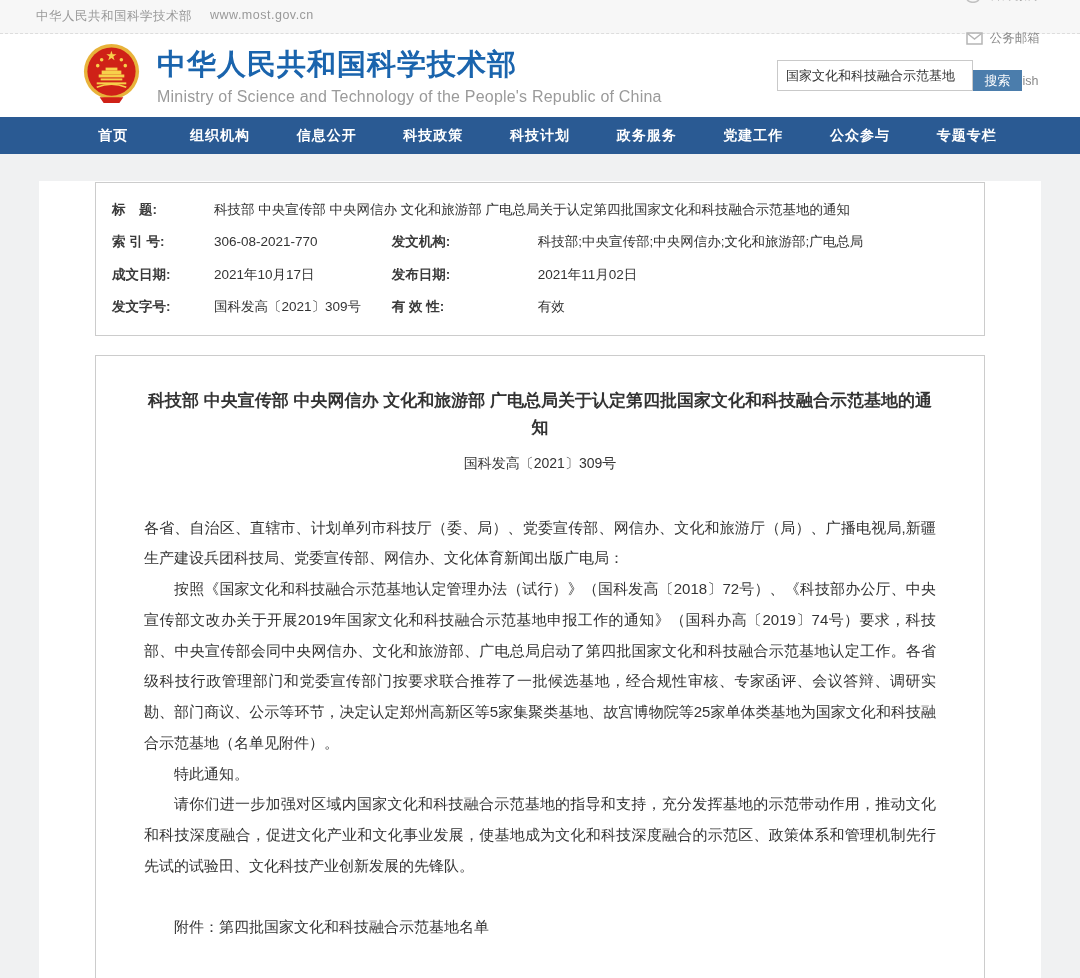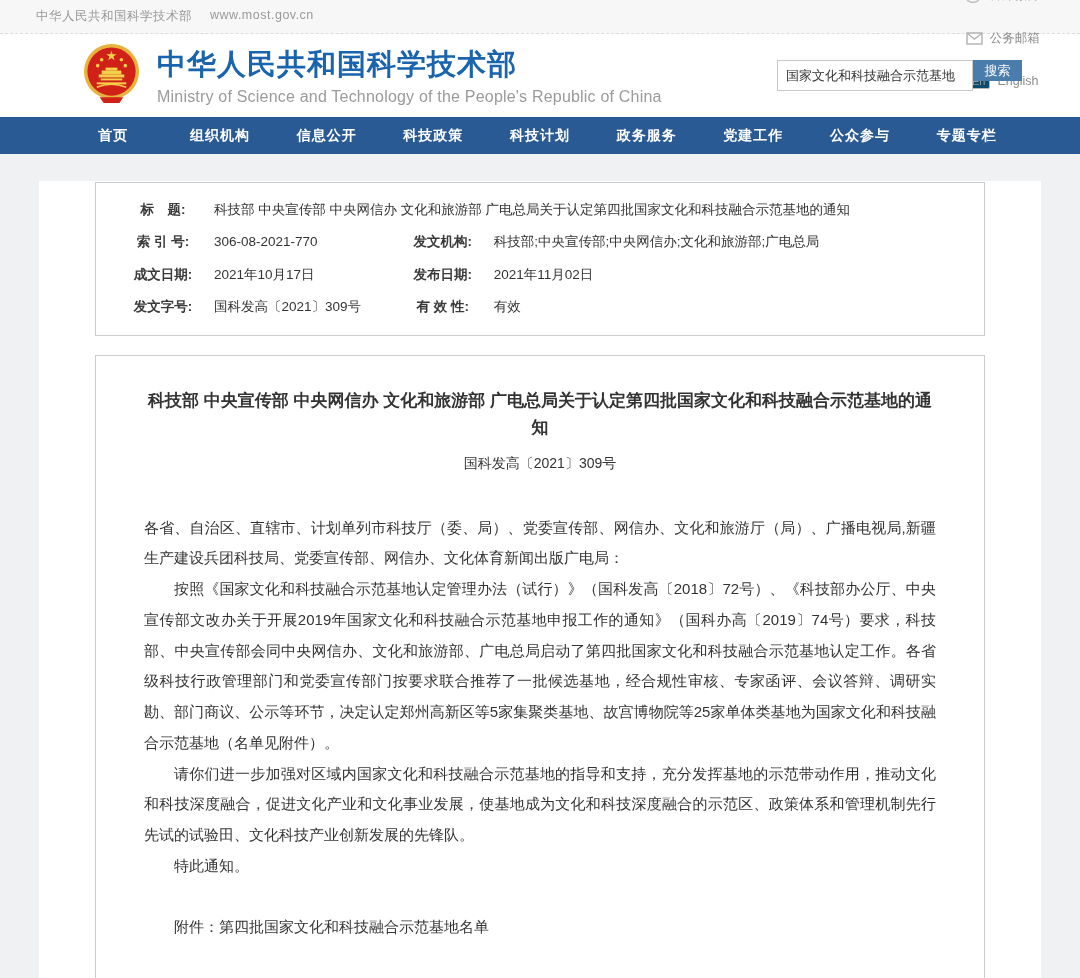--- a/index.html
+++ b/index.html
@@ -15,41 +15,41 @@
   .toplink svg { display:block; }
   .en-badge { display:inline-block; border:1px solid #bbb; color:#9a9a9a; font-size:11px;
     padding:1px 4px; border-radius:2px; background:#0c4a6e; }
 
   
   .header { height:83px; background:#fff; display:flex; align-items:center;
     justify-content:space-between; padding:0 58px 0 80px; }
   .brand { display:flex; align-items:center; gap:14px; }
   .brand-text .cn { font-size:29px; font-weight:bold; color:#1a64ad; letter-spacing:1px; }
   .brand-text .en { font-size:16px; color:#9a9a9a; margin-top:3px; letter-spacing:.2px; }
-  .searchbox { display:flex; align-items:flex-start; }
+  .searchbox { display:flex; align-items:flex-end; }
   .searchbox input { width:196px; height:31px; border:1px solid #c9c9c9; background:#fff;
     padding:0 8px; font-size:13px; color:#333; outline:none;
     font-family:"Liberation Sans","DejaVu Sans",sans-serif; }
   .searchbox button { width:49px; height:21px; border:none; background:#4b7dac; color:#fff;
     font-size:13px; cursor:pointer; font-family:"Liberation Sans","DejaVu Sans",sans-serif; }
 
   
   .nav { height:37px; background:#2a5a93; display:flex; align-items:center; padding:0 60px; }
   .nav-item { flex:1; text-align:center; color:#fff; font-size:14px; font-weight:600;
     letter-spacing:1px; cursor:pointer; }
 
   
   .page { background:#f0f1f2; padding-top:27px; height:824px; }
   .container { width:1002px; margin:0 auto; background:#fff; height:100%; padding:1px 0; }
 
   .meta-box { width:890px; margin:0 auto; border:1px solid #ccc; background:#fff; padding:11px 0 12px; }
   .meta-row { display:flex; padding:3px 16px; }
   .meta-cell { flex:1; display:flex; align-items:baseline; }
-  .meta-cell.wide { flex:2.06; }
-  .meta-label { width:102px; flex-shrink:0; font-weight:bold; color:#3a3a3a; font-size:13.5px; line-height:1.95;text-align:center; }
+  .meta-cell.wide { flex:2.06;gap:44px; }
+  .meta-label { width:102px; flex-shrink:0; font-weight:bold; color:#3a3a3a; font-size:13.5px; line-height:1.95; }
   .meta-value { color:#333; font-size:13.5px; line-height:1.95; }
 
   .doc-box { width:890px; margin:19px auto 0; border:1px solid #ccc; background:#fff;
     padding:31px 48px 60px; min-height:640px; }
   .doc-title { text-align:center; font-size:17px; font-weight:bold; color:#333; line-height:1.6; }
   .doc-number { text-align:center; font-size:14px; color:#333; margin-top:13px; }
   .doc-body { margin-top:40px; }
   .doc-body p { font-size:15px; color:#333; line-height:2.05; text-align:justify; text-indent:2em; }
   .doc-body p.no-indent { text-indent:0; }
   .attachment { margin-top:30px; }
@@ -184,21 +184,21 @@
         </div>
       </div>
     </div>
 
     <div class="doc-box">
       <div class="doc-title">科技部 中央宣传部 中央网信办 文化和旅游部 广电总局关于认定第四批国家文化和科技融合示范基地的通知</div>
       <div class="doc-number">国科发高〔2021〕309号</div>
       <div class="doc-body">
         <p class="no-indent">各省、自治区、直辖市、计划单列市科技厅（委、局）、党委宣传部、网信办、文化和旅游厅（局）、广播电视局,新疆生产建设兵团科技局、党委宣传部、网信办、文化体育新闻出版广电局：</p>
         <p>按照《国家文化和科技融合示范基地认定管理办法（试行）》（国科发高〔2018〕72号）、《科技部办公厅、中央宣传部文改办关于开展2019年国家文化和科技融合示范基地申报工作的通知》（国科办高〔2019〕74号）要求，科技部、中央宣传部会同中央网信办、文化和旅游部、广电总局启动了第四批国家文化和科技融合示范基地认定工作。各省级科技行政管理部门和党委宣传部门按要求联合推荐了一批候选基地，经合规性审核、专家函评、会议答辩、调研实勘、部门商议、公示等环节，决定认定郑州高新区等5家集聚类基地、故宫博物院等25家单体类基地为国家文化和科技融合示范基地（名单见附件）。</p>
+        <p>特此通知。</p>
         <p>请你们进一步加强对区域内国家文化和科技融合示范基地的指导和支持，充分发挥基地的示范带动作用，推动文化和科技深度融合，促进文化产业和文化事业发展，使基地成为文化和科技深度融合的示范区、政策体系和管理机制先行先试的试验田、文化科技产业创新发展的先锋队。</p>
-        <p>特此通知。</p>
         <p class="attachment">附件：第四批国家文化和科技融合示范基地名单</p>
 
       </div>
     </div>
 
   </div>
 </div>
 
 </body></html>

